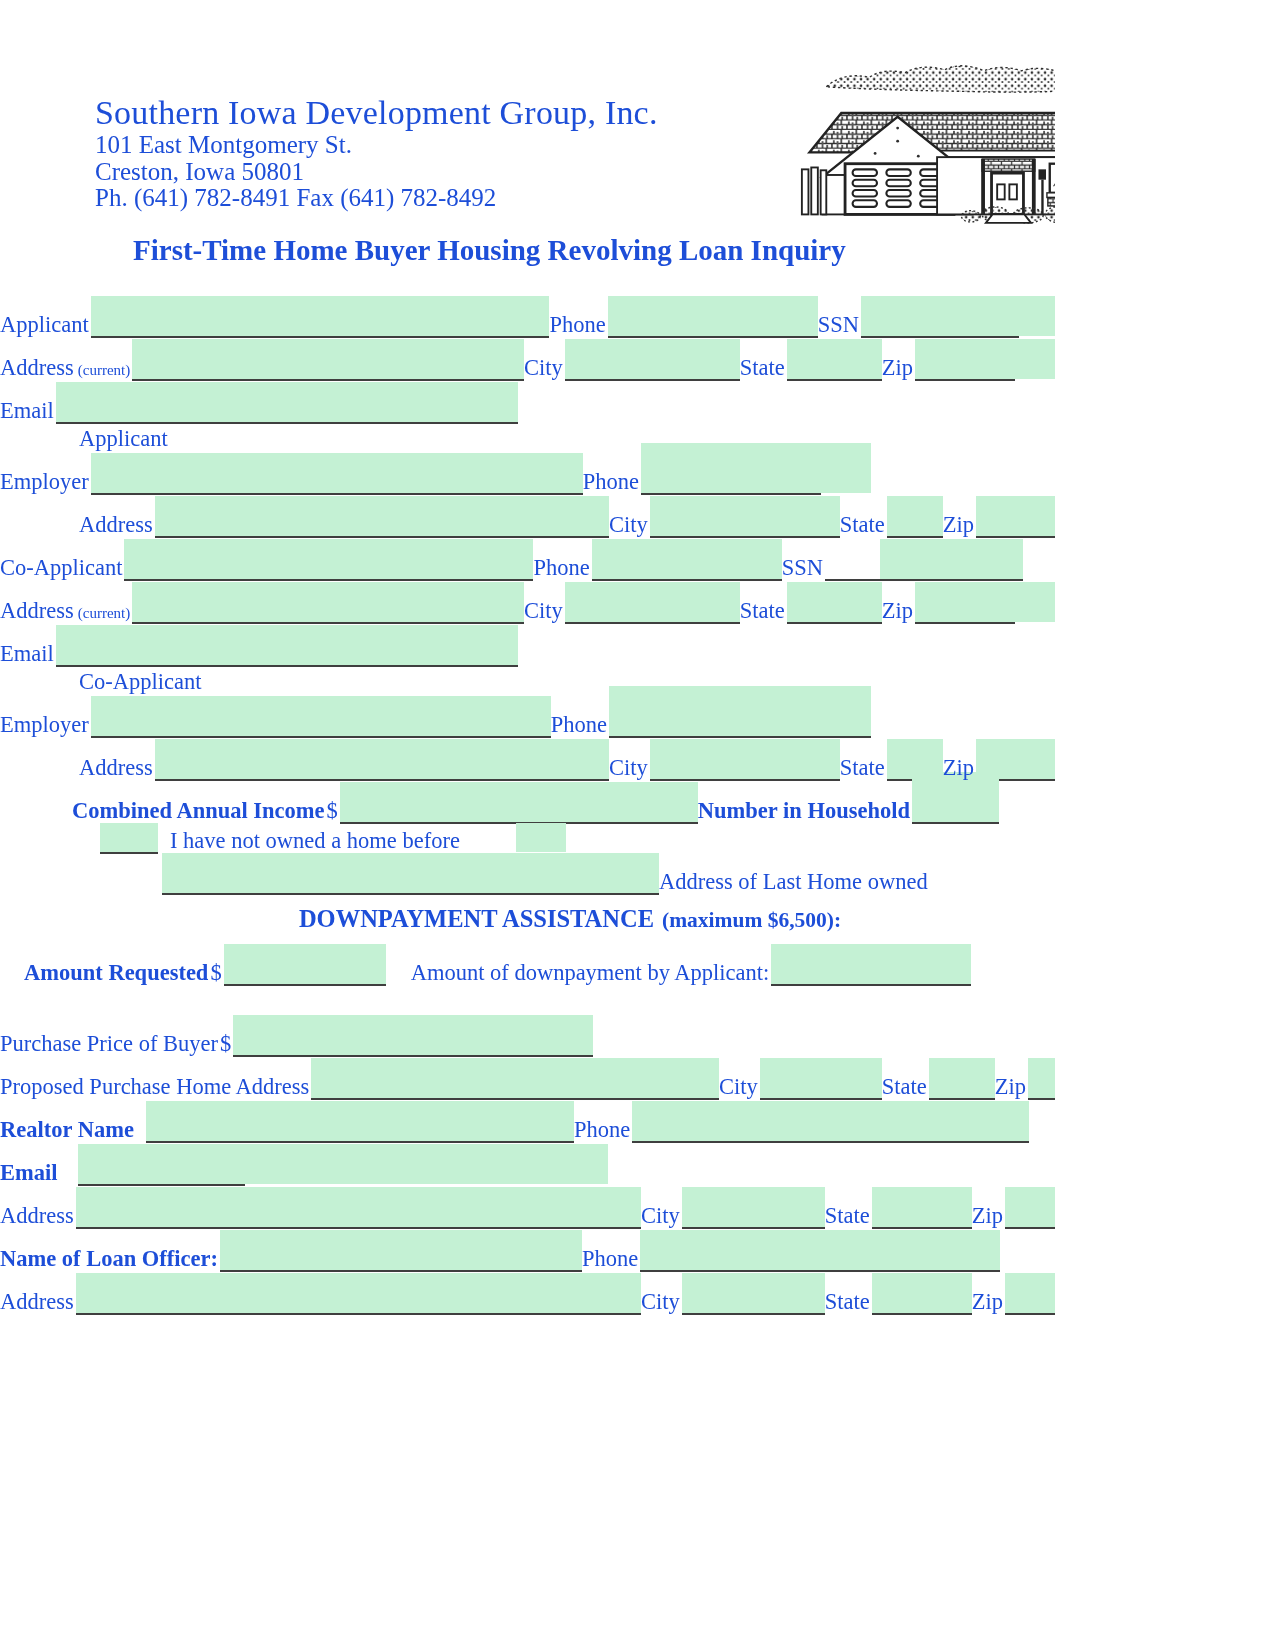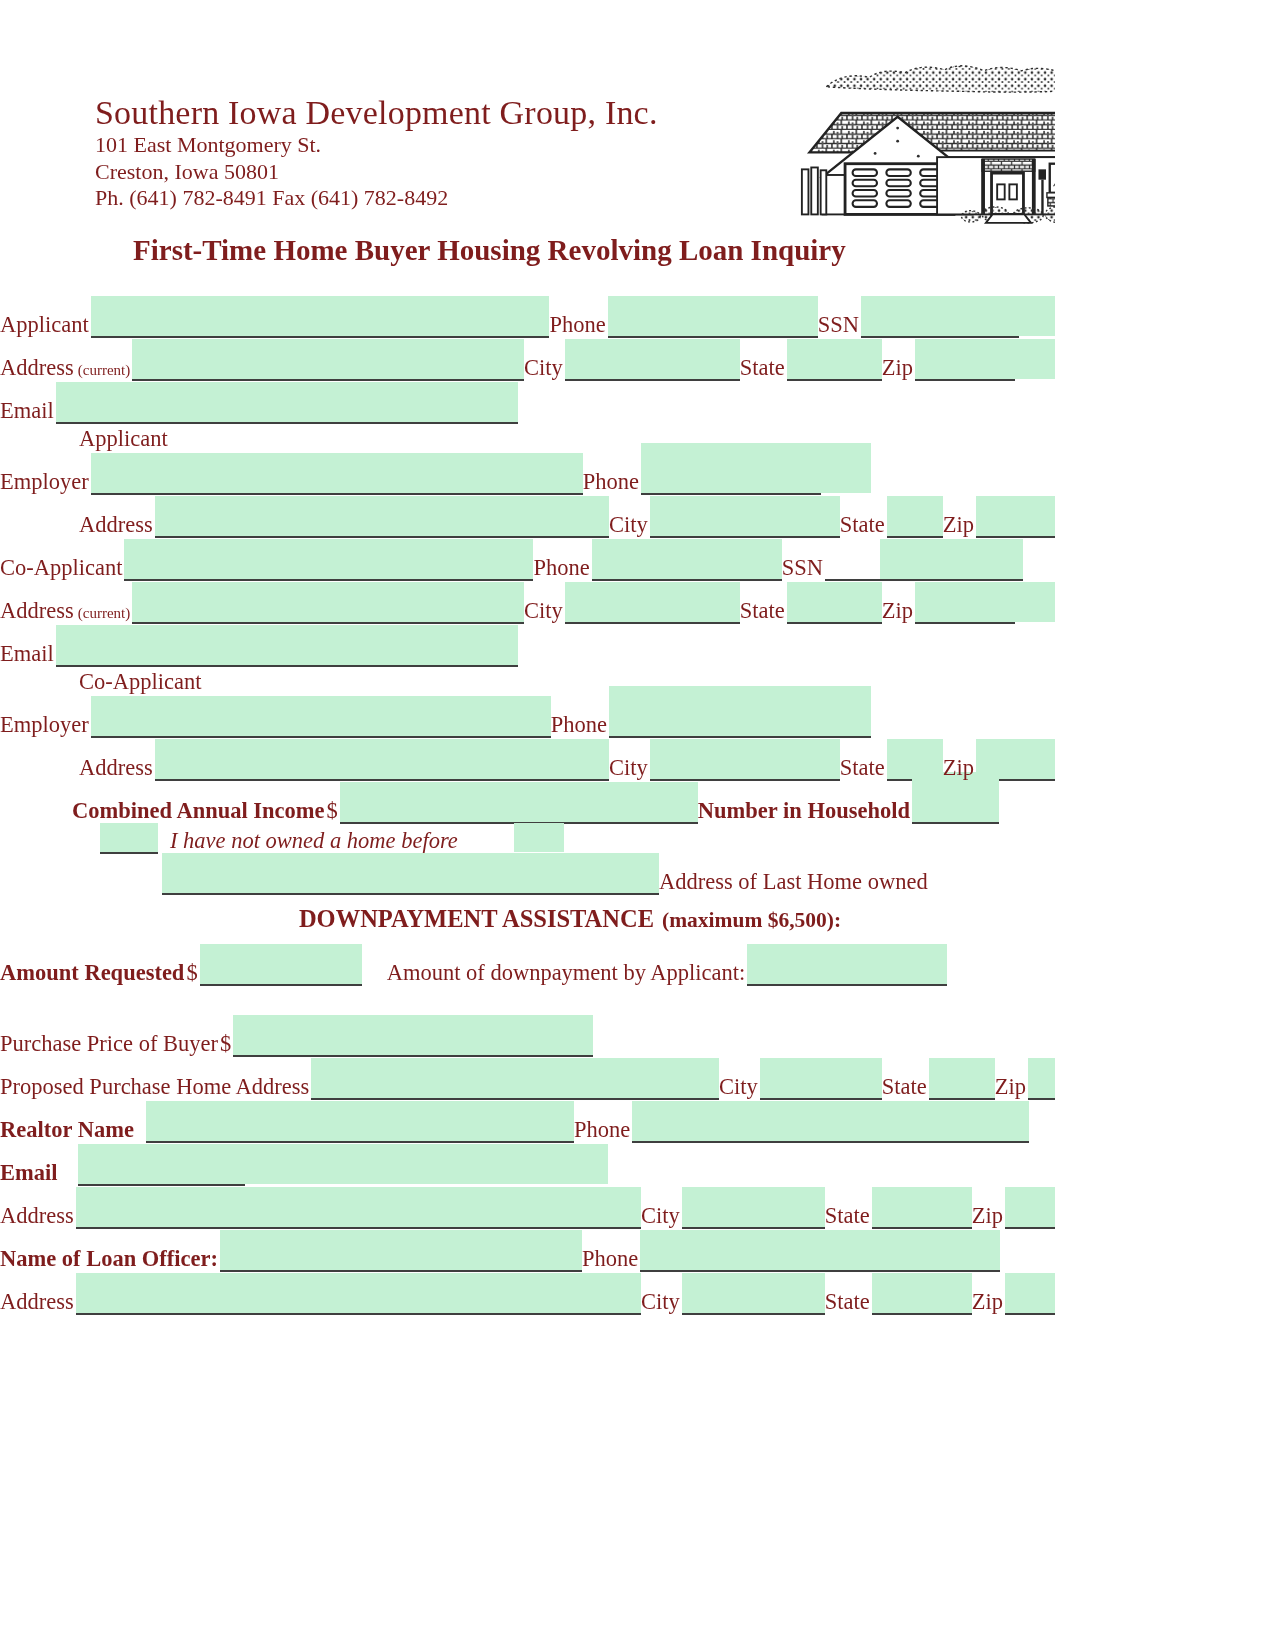--- a/index.html
+++ b/index.html
@@ -1,50 +1,50 @@
 <!DOCTYPE html>
 <html style="--hl: #c4f1d4; --line: #3f3f3f;"><head>
 <meta charset="utf-8">
 <style>
   :root { --hl:#c4f1d4; --line:#3f3f3f; }
   * { box-sizing:border-box; margin:0; padding:0; }
   html,body { background:#ffffff; }
   .page {
     width:1055px; height:1649px; background:#fff; position:relative; overflow:hidden;
-    font-family:"Liberation Serif","DejaVu Serif",serif; color:#7f1d1d;
+    font-family:"Liberation Serif","DejaVu Serif",serif; color:#1d4ed8;
   }
   .letterhead { padding:94px 0 0 95px; position:relative; }
   .company { font-size:34px; letter-spacing:.2px; }
-  .addr { font-size:22px; line-height:26.5px; }
+  .addr { font-size:25px; line-height:26.5px; }
   .house { position:absolute; left:800px; top:64px; }
   .form-title { font-size:29px; font-weight:bold; margin:22px 0 0 38px; }
   .form { margin-top:28px; }
 
   .row { display:flex; align-items:flex-end; height:43px; position:relative; }
-  .h47 { height:47px; }
+  .h47 { height:47px;margin-left:24px; }
   .r15 { height:41px; }
   .lbl { font-size:22.5px; line-height:1.05; white-space:nowrap; padding:0 2px 1px 0; position:relative; z-index:2; }
   .b { font-weight:bold; }
   .sm { font-size:15px; margin-left:4px; }
 
   .f { position:relative; height:42px; border-bottom:2px solid var(--line); }
   .f::before { content:""; position:absolute; left:0; right:0; bottom:0; height:40px; background:var(--hl); z-index:0; }
   .flex1 { flex:1; }
   .tall::before { height:50px; }
   .l55::before { left:55px; }
   .r50::before { right:-50px; }
   .r60::before { right:-60px; }
   .r90::before { right:-90px; }
   .r107::before { right:-107px; }
   .whl::before { right:-363px; }
   .noline { border-bottom-color:transparent; }
 
   .hrow { height:26px; margin-top:2px; display:flex; align-items:flex-end; }
   .ind { padding-left:79px; }
-  .chkrow { height:30px;font-style:italic; }
+  .chkrow { height:30px; }
   .chkrow .f { height:29px; }
   .chkrow .f::before { height:29px; }
   .dpa { margin-top:10px; height:34px; text-align:center; padding-left:85px; font-weight:bold; }
   .dpa .big { font-size:24.5px;text-align:center; }
   .dpa .med { font-size:21.5px; margin-left:8px; }
   .mt28 { margin-top:28px; }
   .g8{margin-left:8px}.g10{margin-left:10px}.g12{margin-left:12px}.g18{margin-left:18px}
   .g25{margin-left:25px}.g54{margin-left:54px}.g118{margin-left:118px}
 </style>
 </head>

